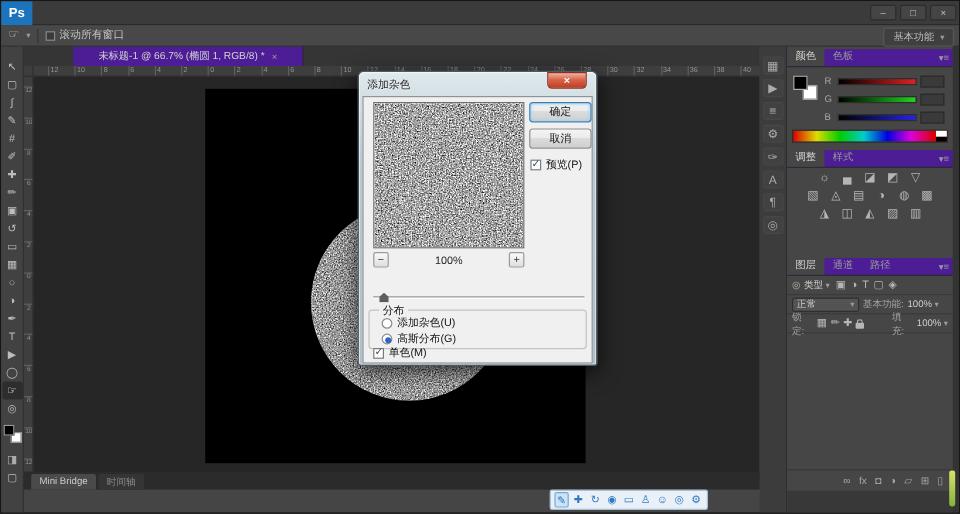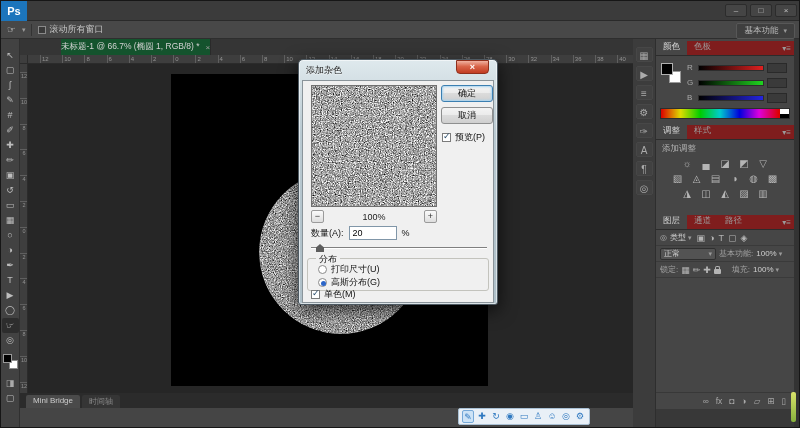--- a/index.html
+++ b/index.html
@@ -25,22 +25,22 @@
   .vsep{width:1px;height:12px;background:#333;}
   .opt-check{display:flex;align-items:center;gap:3px;color:#c3c3c3;}
   .opt-checkbox{width:8px;height:8px;background:#3a3a3a;border:1px solid #8a8a8a;display:inline-block;}
   #opt-buttons{display:flex;gap:5px;}
   .opt-btn{background:linear-gradient(#5a5a5a,#494949);border:1px solid #353535;border-radius:2px;
            color:#cfcfcf;font-size:8.5px;padding:1px 8px;}
   .workspace{position:absolute;right:6px;top:2px;background:#3f3f3f;border:1px solid #575757;
              border-radius:2px;color:#bcbcbc;font-size:8.5px;padding:1px 7px;display:flex;gap:5px;align-items:center;}
   
   .tabbar{position:absolute;left:19px;top:38px;width:613px;height:16px;background:#353535;}
-  .doc-tab{position:absolute;left:41px;top:0;height:16px;background:#14532d;color:#d2d2d2;
-           font-size:8.5px;display:flex;align-items:center;gap:6px;padding:0 0;border-right:1px solid #2a2a2a;}
+  .doc-tab{position:absolute;left:41px;top:0;height:16px;background:#4c1d95;color:#d2d2d2;
+           font-size:8.5px;display:flex;align-items:center;gap:6px;padding:0 21px;border-right:1px solid #2a2a2a;}
   .doc-tab .close{color:#9e9e9e;font-size:8px;}
   
   .ruler-corner{position:absolute;left:19px;top:54px;width:8px;height:9px;background:#3e3e3e;border-right:1px solid #2b2b2b;border-bottom:1px solid #2b2b2b;}
   .hruler{position:absolute;left:27px;top:54px;width:605px;height:9px;background:#3e3e3e;border-bottom:1px solid #2b2b2b;overflow:hidden;}
   .htick{position:absolute;top:0;height:9px;border-left:1px solid #5f5f5f;color:#929292;font-size:6px;line-height:8px;padding-left:1px;}
   .vruler{position:absolute;left:19px;top:63px;width:8px;height:337px;background:#3e3e3e;border-right:1px solid #2b2b2b;overflow:hidden;z-index:2;}
   .vtick{position:absolute;left:0;width:8px;border-top:1px solid #5f5f5f;color:#929292;font-size:5.5px;text-align:center;line-height:7px;}
   
   .toolbar{position:absolute;left:0;top:38px;bottom:0;width:19px;background:#424242;border-right:1px solid #303030;
            display:flex;flex-direction:column;align-items:center;padding-top:9px;z-index:3;}
@@ -60,21 +60,21 @@
   .doc-arrow{color:#b0b0b0;font-size:7px;}
   .bottombar{position:absolute;left:19px;top:392px;width:613px;height:15px;background:#2b2b2b;display:flex;align-items:flex-end;gap:2px;padding:1px 0 0 6px;z-index:2;}
   .btab{background:#353535;color:#8a8a8a;font-size:8px;padding:1px 7px;border-radius:2px 2px 0 0;}
   .btab.active{background:#4a4a4a;color:#cccccc;}
   
   .rail{position:absolute;left:632px;top:38px;bottom:0;width:23px;background:#3c3c3c;border-right:1px solid #2e2e2e;
         display:flex;flex-direction:column;align-items:center;padding-top:8px;}
   .rail-icon{width:17px;height:15px;margin-bottom:4px;color:#ababab;font-size:10px;line-height:15px;text-align:center;border:1px solid #474747;border-radius:2px;background:#414141;}
   
   .panels{position:absolute;left:655px;top:38px;bottom:0;width:138px;background:#464646;}
-  .ptabbar{position:relative;height:15px;background:#7f1d1d;border-bottom:1px solid #2c2c2c;display:flex;align-items:flex-end;}
+  .ptabbar{position:relative;height:15px;background:#4c1d95;border-bottom:1px solid #2c2c2c;display:flex;align-items:flex-end;}
   .ptab{padding:2px 7px;font-size:8.5px;color:#9a9a9a;}
   .ptab.active{background:#464646;color:#d6d6d6;}
   .pmenu{position:absolute;right:3px;top:3px;color:#9a9a9a;font-size:8px;}
   .color-panel{position:absolute;left:0;top:2px;width:138px;height:82px;}
   .cp-body{position:relative;height:66px;}
   .fgbg2{position:absolute;left:5px;top:7px;width:20px;height:20px;}
   .fgbg2 .bgsw{position:absolute;right:0;bottom:0;width:12px;height:12px;background:#fff;border:1px solid #999;}
   .fgbg2 .fgsw{position:absolute;left:0;top:0;width:12px;height:12px;background:#000;border:1px solid #b0b0b0;}
   #csliders{position:absolute;left:31px;top:4px;width:104px;}
   .cslider-row{display:flex;align-items:center;gap:3px;height:15px;}
@@ -348,21 +348,20 @@
         </div>
       </div>
     </div>
 
     <div class="adjust-panel">
       <div class="ptabbar">
         <span class="ptab active">调整</span>
         <span class="ptab">样式</span>
         <span class="pmenu">▾≡</span>
       </div>
-      <div class="adj-header">添加调整</div>
       <div id="adj-grid">
           <div class="adj-row">
             <span class="adj-icon">☼</span>
             <span class="adj-icon">▄</span>
             <span class="adj-icon">◪</span>
             <span class="adj-icon">◩</span>
             <span class="adj-icon">▽</span>
           </div>
           <div class="adj-row">
             <span class="adj-icon">▧</span>
@@ -415,21 +414,21 @@
         </span>
       </div>
       <div class="lp-row">
         <span class="lbl">锁定:</span>
         <span id="lock-icons" style="display:flex;gap:3px;align-items:center;">
             <span class="lock-icon">▦</span>
             <span class="lock-icon">✏</span>
             <span class="lock-icon">✚</span>
             <span class="padlock"></span>
           </span>
-        <span class="lbl" style="margin-left:8px;">填充:</span>
+        <span class="lbl" style="margin-left:20px;">填充:</span>
         <span class="ddv">
           <span>100%</span>
           <span class="mini-arrow">▾</span>
         </span>
       </div>
       <div id="layers-bottom">
           <span class="lp-bottom-icon">∞</span>
           <span class="lp-bottom-icon">fx</span>
           <span class="lp-bottom-icon">◘</span>
           <span class="lp-bottom-icon">◑</span>
@@ -468,34 +467,29 @@
         <span class="zbtn">+</span>
       </div>
       <button class="win-button ok">确定</button>
       <button class="win-button cancel">取消</button>
       <label class="cb preview-cb">
         <span class="box">
             <span class="check">✓</span>
           </span>
         <span>预览(P)</span>
       </label>
-      <div class="amount-row">
-        <span>数量(A):</span>
-        <input class="amount-input" value="20" style="">
-        <span>%</span>
-      </div>
       <div class="slider">
         <div class="slider-track"></div>
         <div class="slider-thumb"></div>
       </div>
       <div class="dist-group">
         <span class="dist-legend">分布</span>
         <label class="radio-row r1">
           <span class="radio"></span>
-          <span>打印尺寸(U)</span>
+          <span>添加杂色(U)</span>
         </label>
         <label class="radio-row r2">
           <span class="radio sel"></span>
           <span>高斯分布(G)</span>
         </label>
       </div>
       <label class="cb mono-cb">
         <span class="box">
             <span class="check">✓</span>
           </span>

